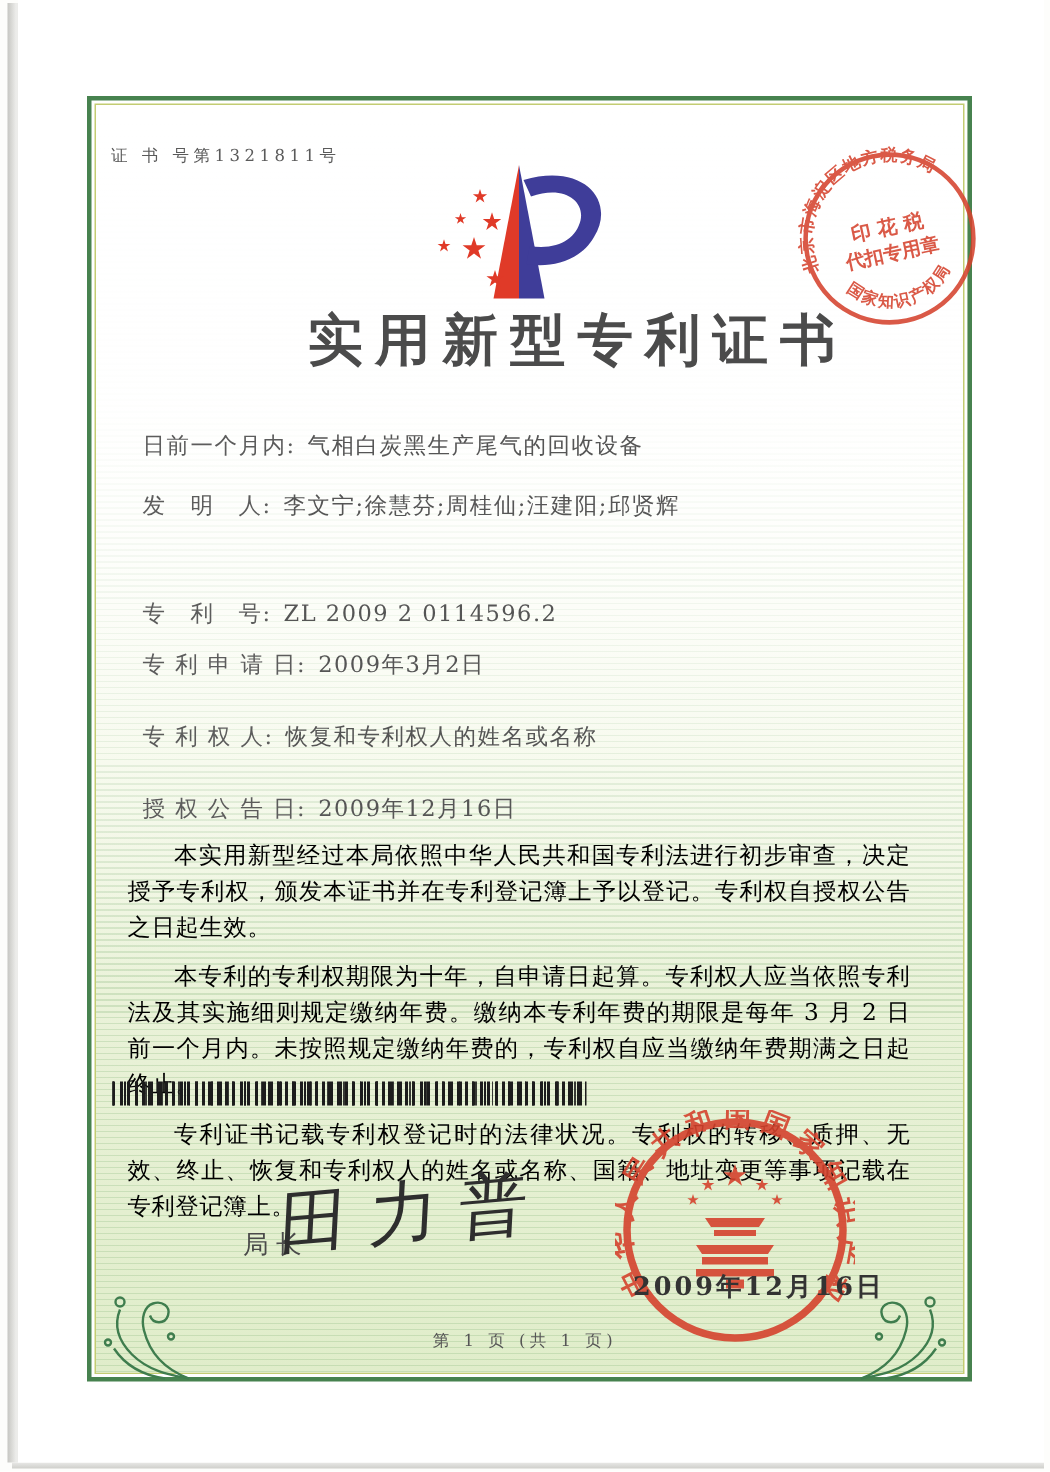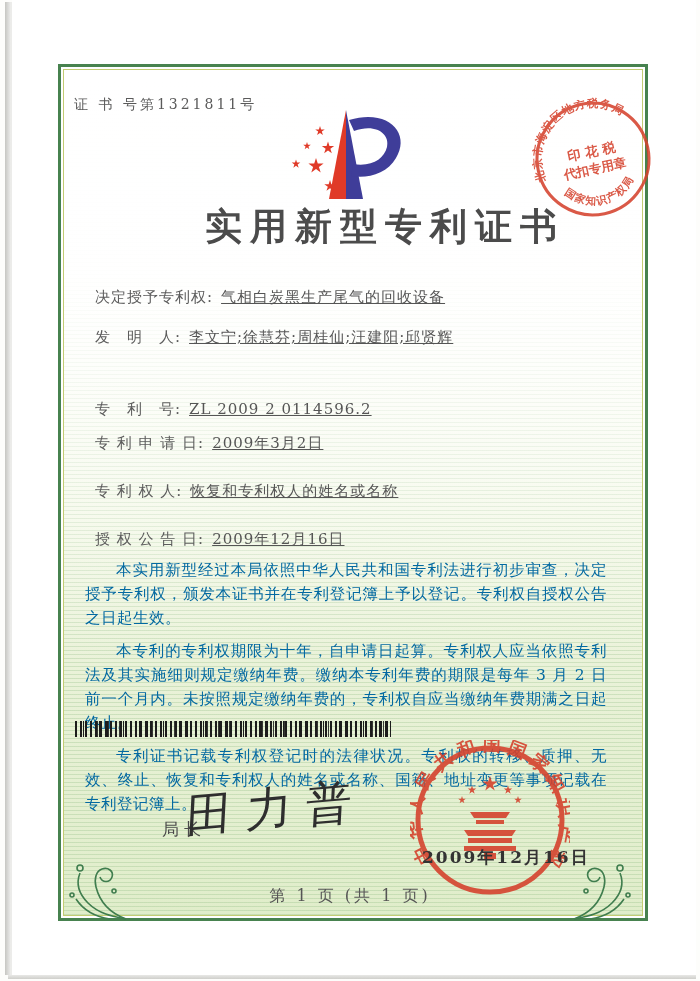--- a/index.html
+++ b/index.html
@@ -27,51 +27,51 @@
     background:
       repeating-linear-gradient(0deg, rgba(122,175,112,0.25) 0 1px, rgba(255,255,255,0) 1px 4px),
       linear-gradient(180deg,#ffffff 0%,#fcfdf5 28%,#f2f7e4 52%,#e8f1d6 75%,#e0edca 100%);
   }
   .frame-bg::after{
     content:"";position:absolute;inset:0;
     background:linear-gradient(180deg,#ffffff 0%,rgba(255,255,255,0.96) 24%,rgba(255,255,255,0.45) 48%,rgba(255,255,255,0) 70%);
   }
   .abs{position:absolute;}
   .cert-no{
-    left:74px;top:96px;font-size:14px;color:#5a5a5a;letter-spacing:3px;z-index:5;text-align:right;
+    left:74px;top:96px;font-size:11px;color:#5a5a5a;letter-spacing:3px;z-index:5;text-align:right;
   }
   .tax-stamp{left:532px;top:98px;width:122px;height:122px;z-index:6;transform:rotate(-12deg);opacity:.88;}
   .logo{left:283px;top:106px;z-index:5;}
   .title{
     left:0;top:202px;width:100%;text-align:center;z-index:5;
     font-size:37px;color:#4b4b4b;letter-spacing:8px;font-weight:600;margin-left:35px;
   }
   .field{left:95px;z-index:5;font-size:15px;color:#585858;letter-spacing:1px;white-space:nowrap;}
   .field .flabel{color:#5c5c5c;margin-right:8px;}
-  .field .fvalue{color:#555555;text-decoration:underline;}
+  .field .fvalue{color:#555555;}
   .paras{left:85px;top:558px;width:535px;z-index:5;}
   .paras p{
     margin:0 13px 9px 0;text-indent:2em;font-size:15.5px;line-height:24px;
-    color:#0369a1;letter-spacing:0.5px;text-align:justify;
+    color:#000000;letter-spacing:0.5px;text-align:justify;
   }
   .barcode{
     left:75px;top:721px;width:316px;height:16px;z-index:5;
     background:
       repeating-linear-gradient(90deg,#1c1c1c 0 2px,transparent 2px 5px),
       repeating-linear-gradient(90deg,#1c1c1c 0 1px,transparent 1px 8px),
       repeating-linear-gradient(90deg,rgba(25,25,25,.85) 0 1px,transparent 1px 11px);
   }
   .commissioner-label{left:132px;top:818px;font-size:17px;color:#4a4a4a;letter-spacing:5px;z-index:5;margin-left:30px;}
   .signature{
     left:186px;top:778px;font-size:46px;color:#2e2e2e;letter-spacing:14px;z-index:5;
     transform:rotate(-5deg) skewX(-8deg);font-weight:500;
   }
   .seal{left:410px;top:740px;width:160px;height:160px;z-index:6;opacity:.9;}
   .issue-date{left:422px;top:846px;font-size:17px;color:#333333;letter-spacing:2px;z-index:7;font-weight:600;}
-  .footer{left:0;top:886px;width:100%;text-align:center;font-size:16px;color:#555555;letter-spacing:3px;z-index:5;}
+  .footer{left:0;top:886px;width:100%;text-align:center;font-size:11px;color:#555555;letter-spacing:3px;z-index:5;}
   .corner{z-index:4;}
   .corner.br{right:52px;bottom:58px;}
   .corner.bl{left:52px;bottom:58px;transform:scaleX(-1);}
 </style>
 </head>
 <body>
 
 <div class="photo-edge-left"></div>
 <div class="photo-edge-bottom"></div>
 <div class="sheet"></div>
@@ -132,21 +132,21 @@
     <use href="#star5" transform="translate(45,42) scale(6.5)"></use>
     <use href="#star5" transform="translate(13,58) scale(4.5)"></use>
     <use href="#star5" transform="translate(33,60) scale(8)"></use>
     <use href="#star5" transform="translate(47,80) scale(6)"></use>
   </g>
 </svg>
 
 <div class="abs title">实用新型专利证书</div>
 
 <div class="abs field" style="top:288px">
-  <span class="flabel">决定授予专利权:</span><span class="fvalue">气相白炭黑生产尾气的回收设备</span>
+  <span class="flabel">日前一个月内:</span><span class="fvalue">气相白炭黑生产尾气的回收设备</span>
 </div>
 <div class="abs field" style="top:328px">
   <span class="flabel">发　明　人:</span><span class="fvalue">李文宁;徐慧芬;周桂仙;汪建阳;邱贤辉</span>
 </div>
 <div class="abs field" style="top:400px">
   <span class="flabel">专　利　号:</span><span class="fvalue">ZL 2009 2 0114596.2</span>
 </div>
 <div class="abs field" style="top:434px">
   <span class="flabel">专 利 申 请 日:</span><span class="fvalue">2009年3月2日</span>
 </div>

